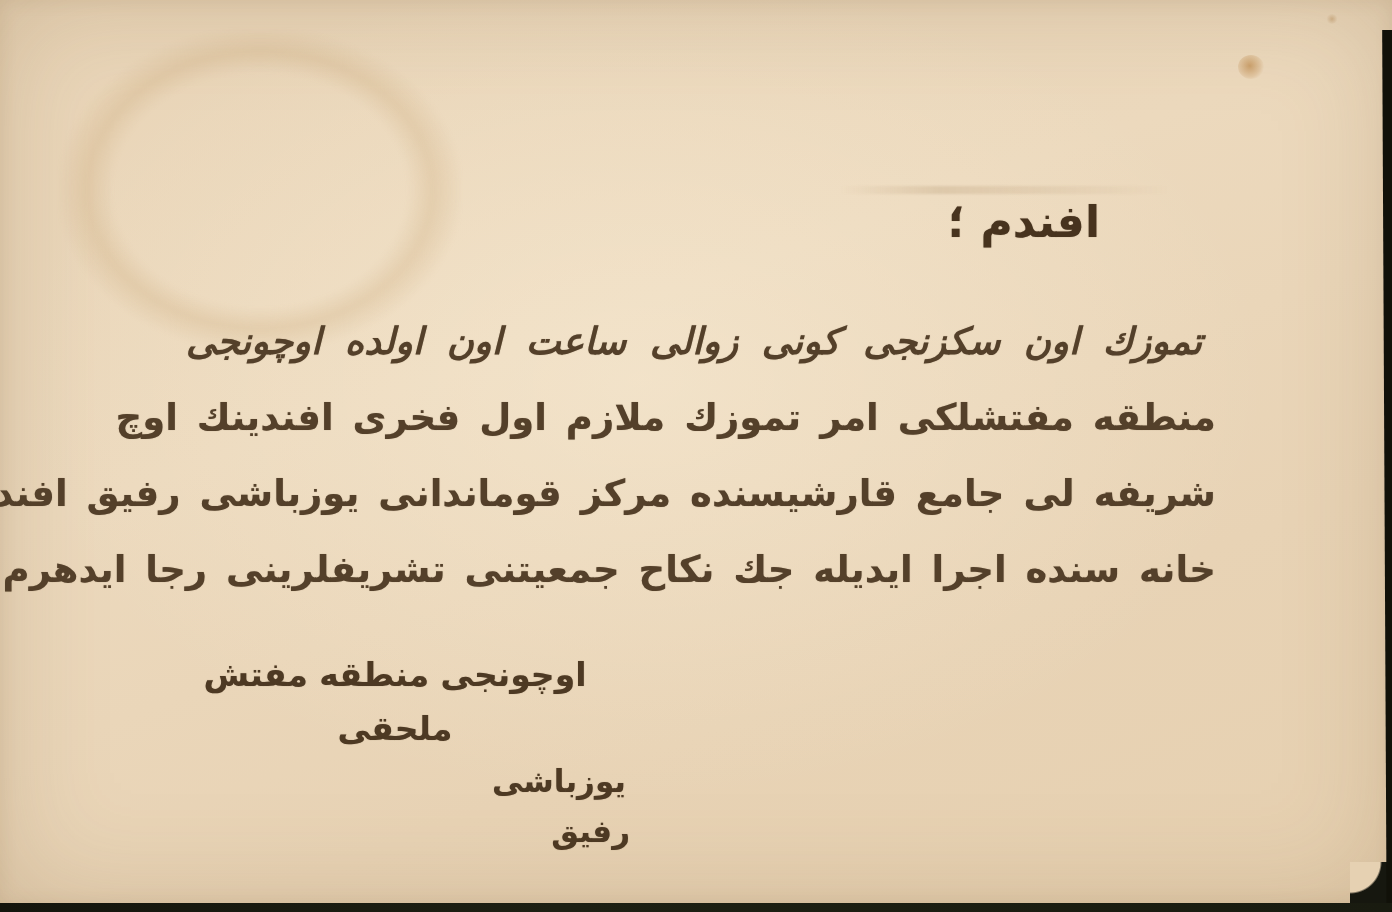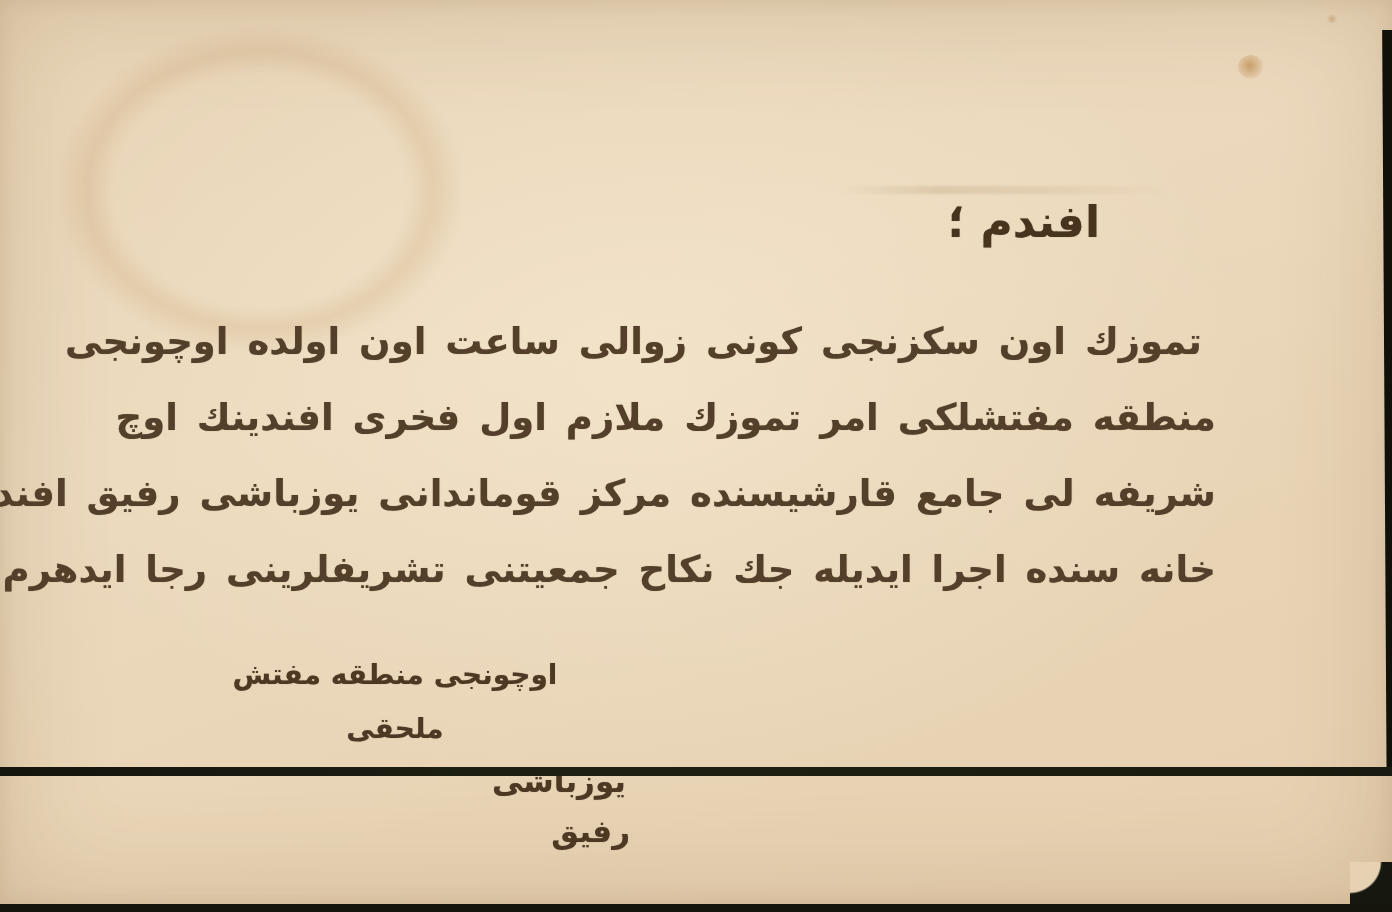--- a/index.html
+++ b/index.html
@@ -4,21 +4,21 @@
 <style>
   html, body {
     margin: 0; padding: 0;
     width: 1392px; height: 912px;
     overflow: hidden;
     background: #15150e;
     font-family: "DejaVu Sans", sans-serif;
   }
   .scan {
     position: relative;
-    width: 1392px; height: 776px; border-radius: 28px;
+    width: 1392px; height: 912px; border-radius: 28px;
   }
   
   .card {
     position: absolute;
     left: 0; top: 0;
     width: 1392px; height: 904px;
     background:
       radial-gradient(ellipse 900px 600px at 46% 42%, rgba(255,246,226,0.35), rgba(255,246,226,0) 70%),
       linear-gradient(160deg, #e9d5b8 0%, #ecd9bd 38%, #e8d3b5 70%, #e6d0b0 100%);
     box-shadow: inset 0 0 110px rgba(122,92,52,0.22), inset 0 0 18px rgba(122,92,52,0.12);
@@ -94,33 +94,33 @@
     text-align-last: justify;
     height: 76px;
     line-height: 76px;
     font-size: 37px;
     font-weight: bold;
     color: #54402a;
     word-spacing: 6px;
     white-space: nowrap;
     text-shadow: 0 0 1px rgba(84,64,42,0.4);
   }
-  .body-line.first { padding-right: 14px; }
+  .body-line.first { padding-right: 14px; font-style: italic; }
   .signature {
     position: absolute;
     left: 188px; top: 648px;
     width: 414px;
     direction: rtl;
     color: #4d3923;
     font-weight: bold;
     text-shadow: 0 0 1px rgba(77,57,35,0.4);
   }
   .sig-title {
     text-align: center;
-    font-size: 28px;
+    font-size: 33px;
     line-height: 54px;
   }
   .sig-rank {
     text-align: right;
     font-size: 31px;
     line-height: 50px;
     transform: translateX(24px);
   }
   .sig-name {
     text-align: right;

